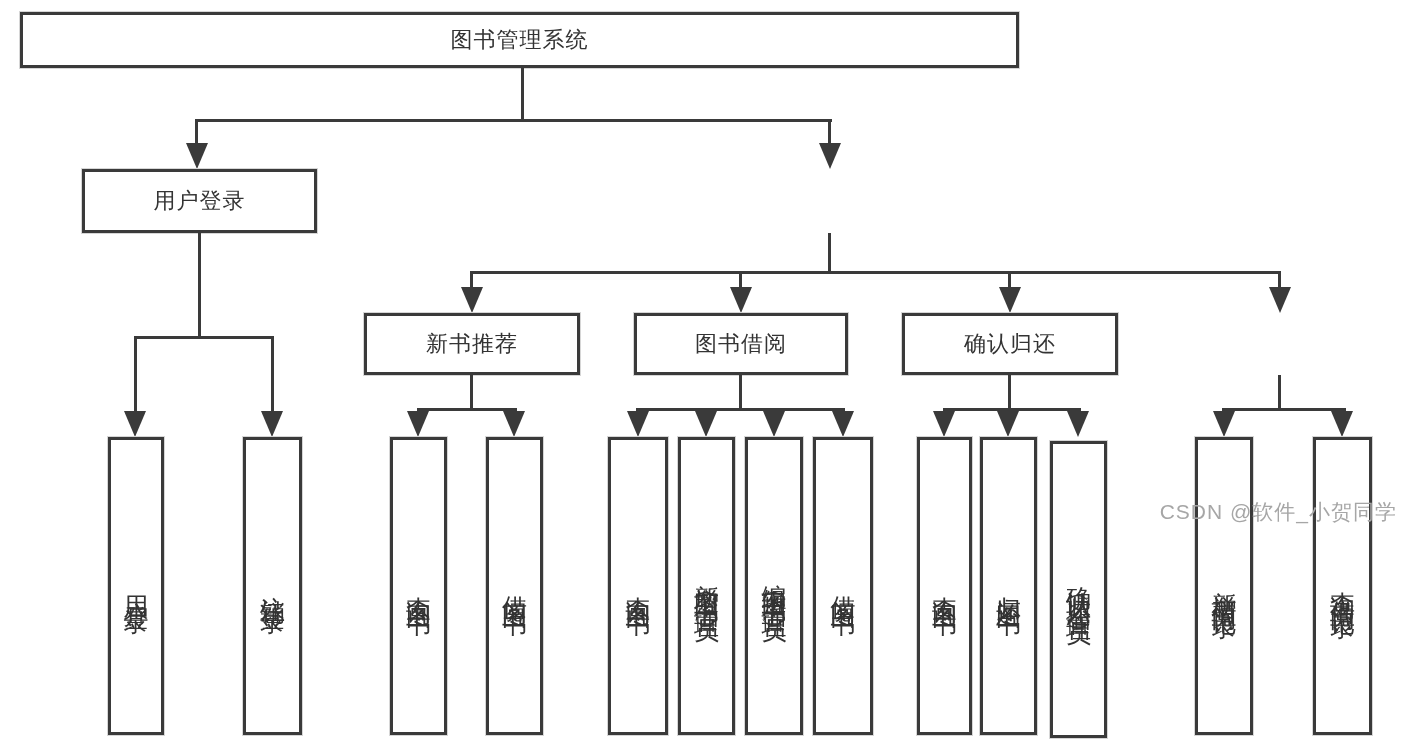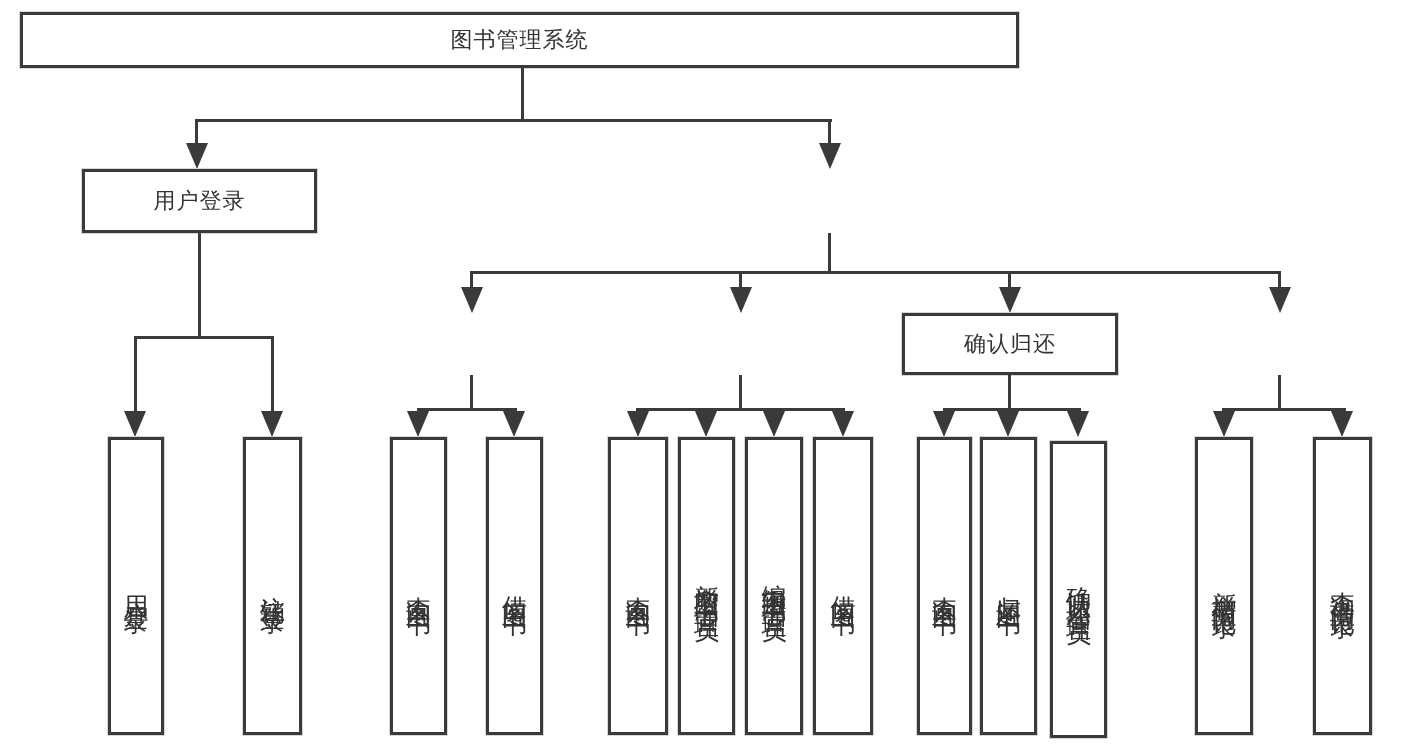--- a/index.html
+++ b/index.html
@@ -71,20 +71,26 @@
   <div class="hline" style="left:470px;top:271px;width:811px"></div>
   <div class="vline" style="left:470px;top:271px;height:20px"></div>
   <div class="vline" style="left:739px;top:271px;height:20px"></div>
   <div class="vline" style="left:1008px;top:271px;height:20px"></div>
   <div class="vline" style="left:1278px;top:271px;height:20px"></div>
   <div class="arrow" style="left:461px;top:287px"></div>
   <div class="arrow" style="left:730px;top:287px"></div>
   <div class="arrow" style="left:999px;top:287px"></div>
   <div class="arrow" style="left:1269px;top:287px"></div>
 
+  <div class="box h" style="left:364px;top:313px;width:216px;height:62px">
+    <span>新书推荐</span>
+  </div>
+  <div class="box h" style="left:634px;top:313px;width:214px;height:62px">
+    <span>图书借阅</span>
+  </div>
   <div class="box h" style="left:902px;top:313px;width:216px;height:62px">
     <span>确认归还</span>
   </div>
 
   <div class="vline" style="left:470px;top:375px;height:36px"></div>
   <div class="hline" style="left:417px;top:408px;width:100px"></div>
   <div class="vline" style="left:417px;top:408px;height:6px"></div>
   <div class="vline" style="left:513px;top:408px;height:6px"></div>
   <div class="arrow" style="left:407px;top:411px"></div>
   <div class="arrow" style="left:503px;top:411px"></div>
@@ -144,14 +150,15 @@
     <span>确认归还（管理员）</span>
   </div>
 
   <div class="box v" style="left:1195px;top:437px;width:58px;height:298px">
     <span>新增借阅记录</span>
   </div>
   <div class="box v" style="left:1313px;top:437px;width:59px;height:298px">
     <span>查询借阅记录</span>
   </div>
 
+  <div class="watermark">CSDN @软件_小贺同学</div>
 
 </div>
 
 </body></html>

